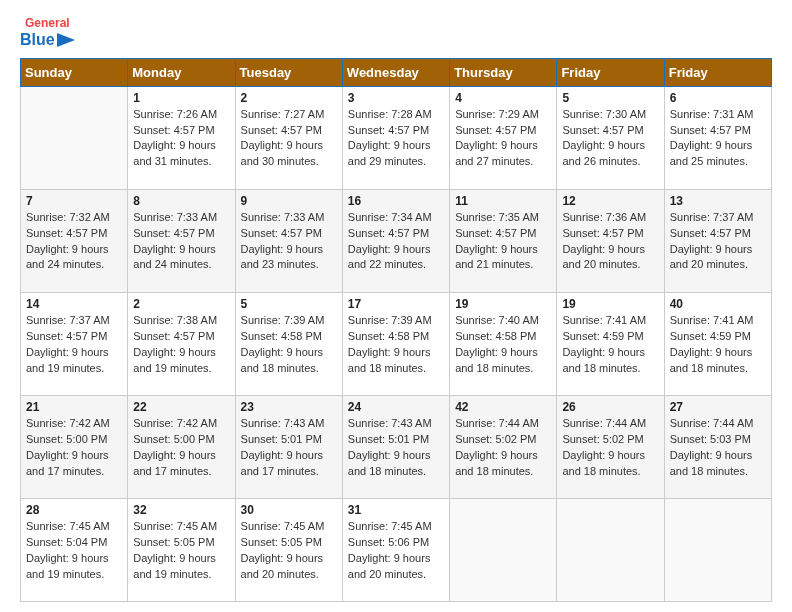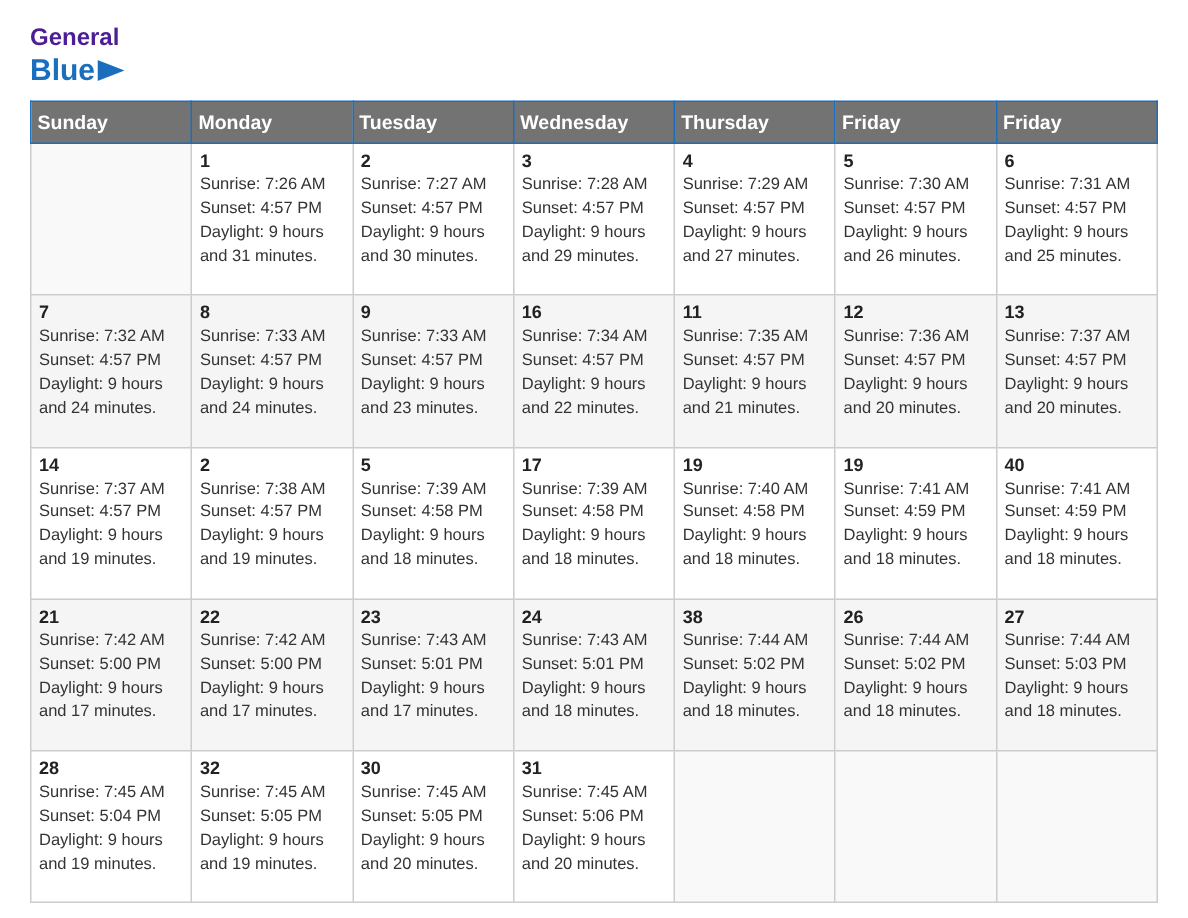--- a/index.html
+++ b/index.html
@@ -45,21 +45,21 @@
       flex: 1;
       display: flex;
       flex-direction: column;
     }
     table {
       width: 100%;
       border-collapse: collapse;
       flex: 1;
     }
     thead tr th {
-      background: #737373;
+      background: #a16207;
       color: #fff;
       font-size: 13px;
       font-weight: bold;
       padding: 6px 4px;
       text-align: left;
       border: 1px solid #1a6ebd;
     }
     tbody tr td {
       border: 1px solid #ccc;
       vertical-align: top;
@@ -91,22 +91,22 @@
       background: #f5f5f5;
     }
   </style>
 </head>
 <body>
 
 <div class="page">
   <div class="header">
     <div class="logo">
   <div style="line-height:1.2;">
-    <div style="font-size:16px;font-weight:bold;color:#4c1d95;">General</div>
-    <div style="font-size:20px;font-weight:bold;color:#1a6ebd;display:flex;align-items:center;gap:2px;">
+    <div style="font-size:12px;font-weight:bold;color:#ef4444;text-align:center;">General</div>
+    <div style="font-size:16px;font-weight:bold;color:#1a6ebd;display:flex;align-items:center;gap:2px;">
       Blue
       <svg width="18" height="14" viewBox="0 0 18 14">
         <polygon points="0,0 18,7 0,14" fill="#1a6ebd"></polygon>
       </svg>
     </div>
   </div>
 </div>
     <div class="title-block">
       <div class="month-title"></div>
       <div class="location"></div>
@@ -225,21 +225,21 @@
             </td>
             <td>
               <span class="day-num">23</span>
               <div class="day-info">Sunrise: 7:43 AM<br>Sunset: 5:01 PM<br>Daylight: 9 hours and 17 minutes.</div>
             </td>
             <td>
               <span class="day-num">24</span>
               <div class="day-info">Sunrise: 7:43 AM<br>Sunset: 5:01 PM<br>Daylight: 9 hours and 18 minutes.</div>
             </td>
             <td>
-              <span class="day-num">38</span>
+              <span class="day-num">42</span>
               <div class="day-info">Sunrise: 7:44 AM<br>Sunset: 5:02 PM<br>Daylight: 9 hours and 18 minutes.</div>
             </td>
             <td>
               <span class="day-num">26</span>
               <div class="day-info">Sunrise: 7:44 AM<br>Sunset: 5:02 PM<br>Daylight: 9 hours and 18 minutes.</div>
             </td>
             <td>
               <span class="day-num">27</span>
               <div class="day-info">Sunrise: 7:44 AM<br>Sunset: 5:03 PM<br>Daylight: 9 hours and 18 minutes.</div>
             </td>

